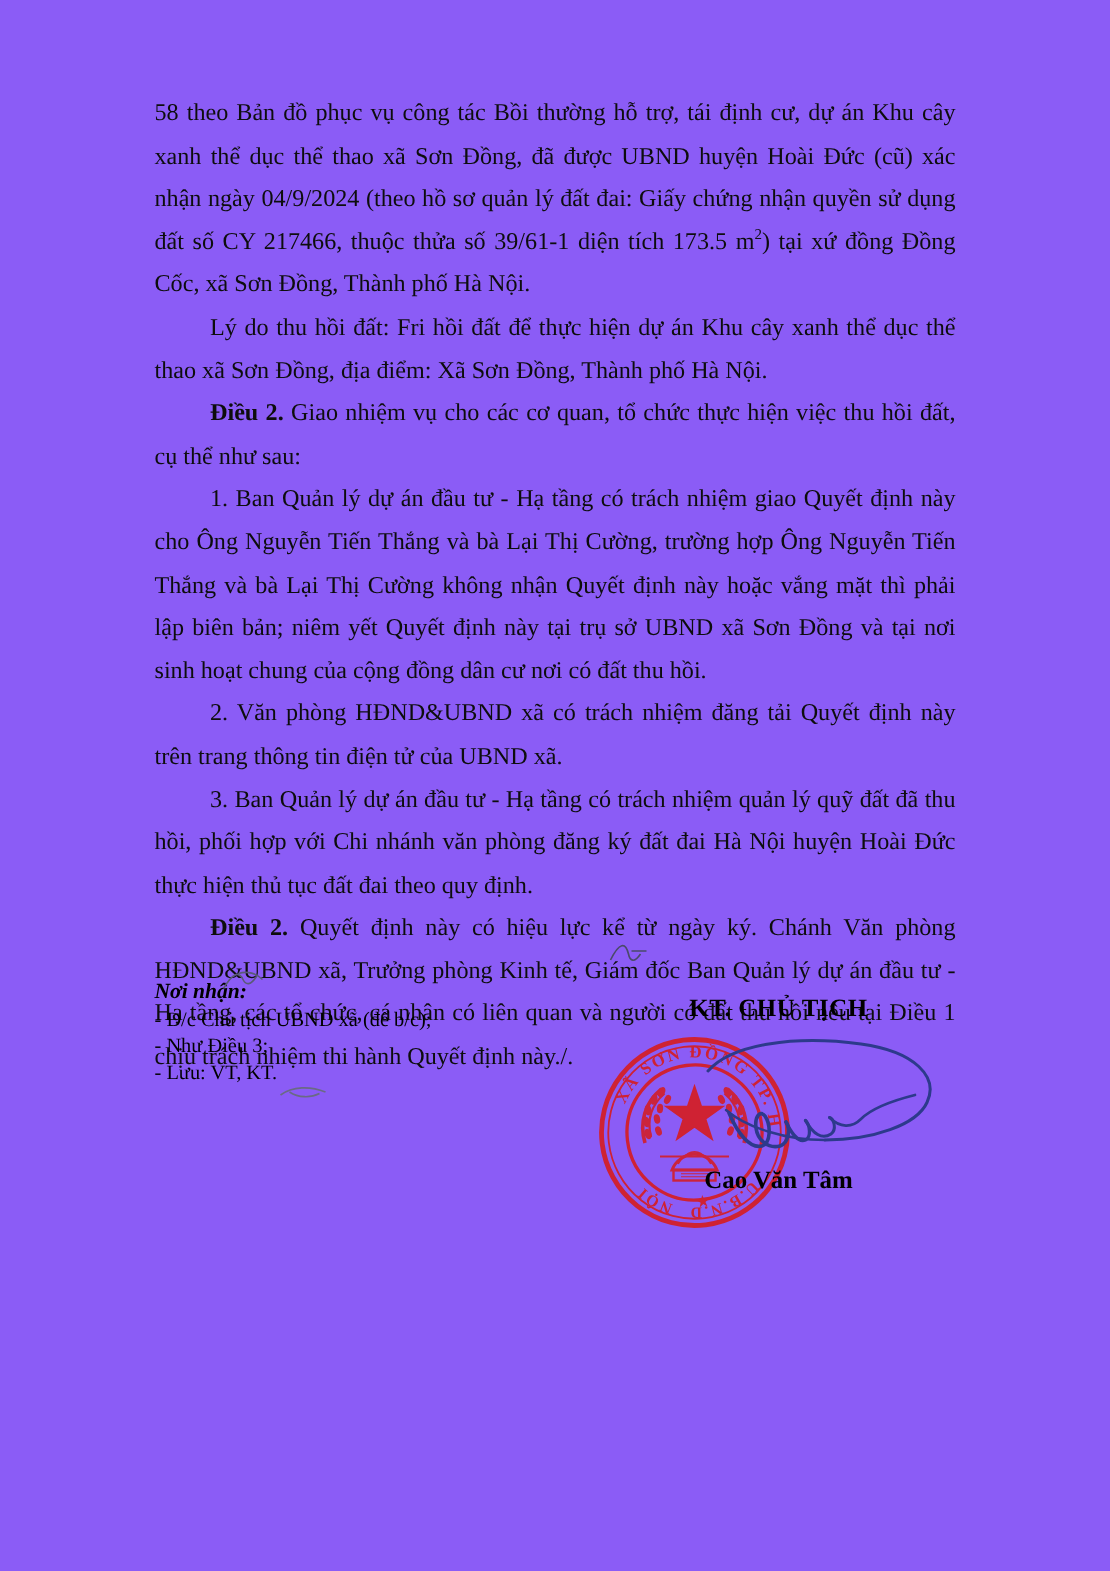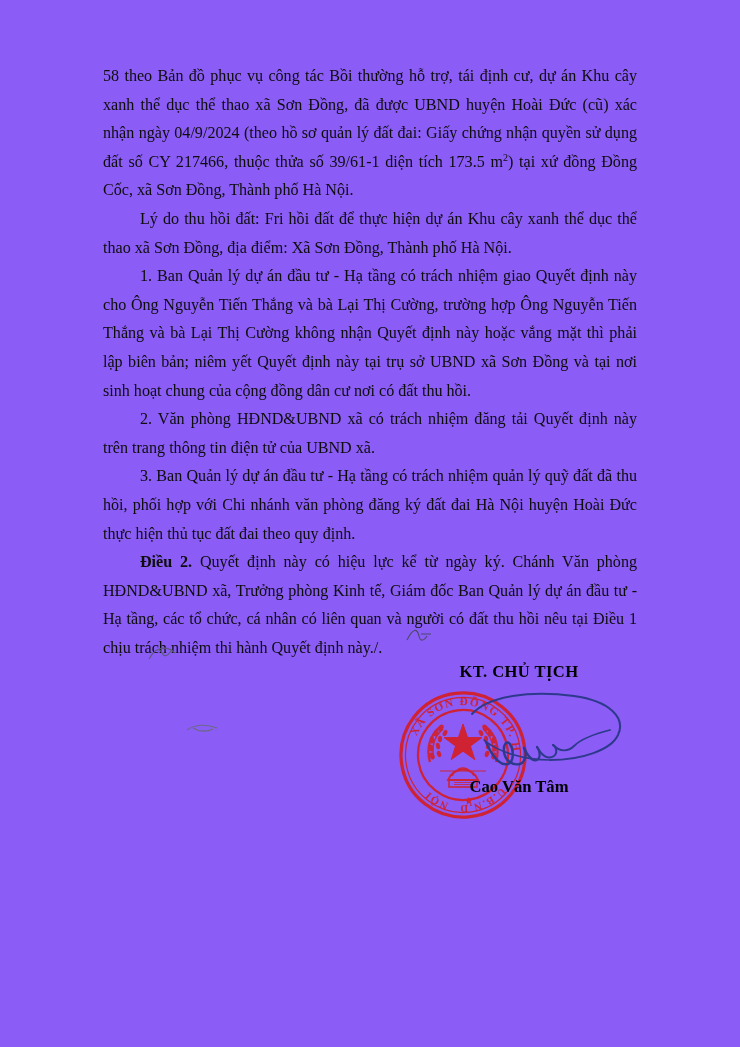--- a/index.html
+++ b/index.html
@@ -130,38 +130,49 @@
   <div class="body-block">
 
     <p class="para">
       <span>58 theo Bản đồ phục vụ công tác Bồi thường hỗ trợ, tái định cư, dự án Khu cây xanh thể dục thể thao xã Sơn Đồng, đã được UBND huyện Hoài Đức (cũ) xác nhận ngày 04/9/2024 (theo hồ sơ quản lý đất đai: Giấy chứng nhận quyền sử dụng đất số CY 217466, thuộc thửa số 39/61-1 diện tích 173.5 m<sup>2</sup>) tại xứ đồng Đồng Cốc, xã Sơn Đồng, Thành phố Hà Nội.</span>
     </p>
 
     <p class="para indent">
       <span>Lý do thu hồi đất: Fri hồi đất để thực hiện dự án Khu cây xanh thể dục thể thao xã Sơn Đồng, địa điểm: Xã Sơn Đồng, Thành phố Hà Nội.</span>
     </p>
 
+    <p class="para indent">
+      <span class="bold">Điều 2.</span><span> Giao nhiệm vụ cho các cơ quan, tổ chức thực hiện việc thu hồi đất, cụ thể như sau:</span>
+    </p>
 
     <p class="para indent">
       <span>1. Ban Quản lý dự án đầu tư - Hạ tầng có trách nhiệm giao Quyết định này cho Ông Nguyễn Tiến Thắng và bà Lại Thị Cường, trường hợp Ông Nguyễn Tiến Thắng và bà Lại Thị Cường không nhận Quyết định này hoặc vắng mặt thì phải lập biên bản; niêm yết Quyết định này tại trụ sở UBND xã Sơn Đồng và tại nơi sinh hoạt chung của cộng đồng dân cư nơi có đất thu hồi.</span>
     </p>
 
     <p class="para indent">
       <span>2. Văn phòng HĐND&amp;UBND xã có trách nhiệm đăng tải Quyết định này trên trang thông tin điện tử của UBND xã.</span>
     </p>
 
     <p class="para indent">
       <span>3. Ban Quản lý dự án đầu tư - Hạ tầng có trách nhiệm quản lý quỹ đất đã thu hồi, phối hợp với Chi nhánh văn phòng đăng ký đất đai Hà Nội huyện Hoài Đức thực hiện thủ tục đất đai theo quy định.</span>
     </p>
 
     <p class="para indent">
       <span class="bold">Điều 2.</span><span> Quyết định này có hiệu lực kể từ ngày ký. Chánh Văn phòng HĐND&amp;UBND xã, Trưởng phòng Kinh tế, Giám đốc Ban Quản lý dự án đầu tư - Hạ tầng, các tổ chức, cá nhân có liên quan và người có đất thu hồi nêu tại Điều 1 chịu trách nhiệm thi hành Quyết định này./.</span>
     </p>
   </div>
 
+  <div class="recipients">
+    <div class="recipients-title">Nơi nhận:</div>
+    <ul class="recipients-list">
+      <li>- Đ/c Chủ tịch UBND xã (để b/c);</li>
+      <li>- Như Điều 3;</li>
+      <li>- Lưu: VT, KT.</li>
+    </ul>
+  </div>
 
   <div class="sign-block">
     <div class="sign-title">KT. CHỦ TỊCH</div>
     <div class="signer-name">Cao Văn Tâm</div>
   </div>
 
   <svg class="seal" viewBox="0 0 134 134">
     <g transform="rotate(-7 67 67)" fill="none" stroke="#cf2233">
       <circle cx="67" cy="67" r="62" stroke-width="3.2"></circle>
       <circle cx="67" cy="67" r="57.5" stroke-width="1.2"></circle>

